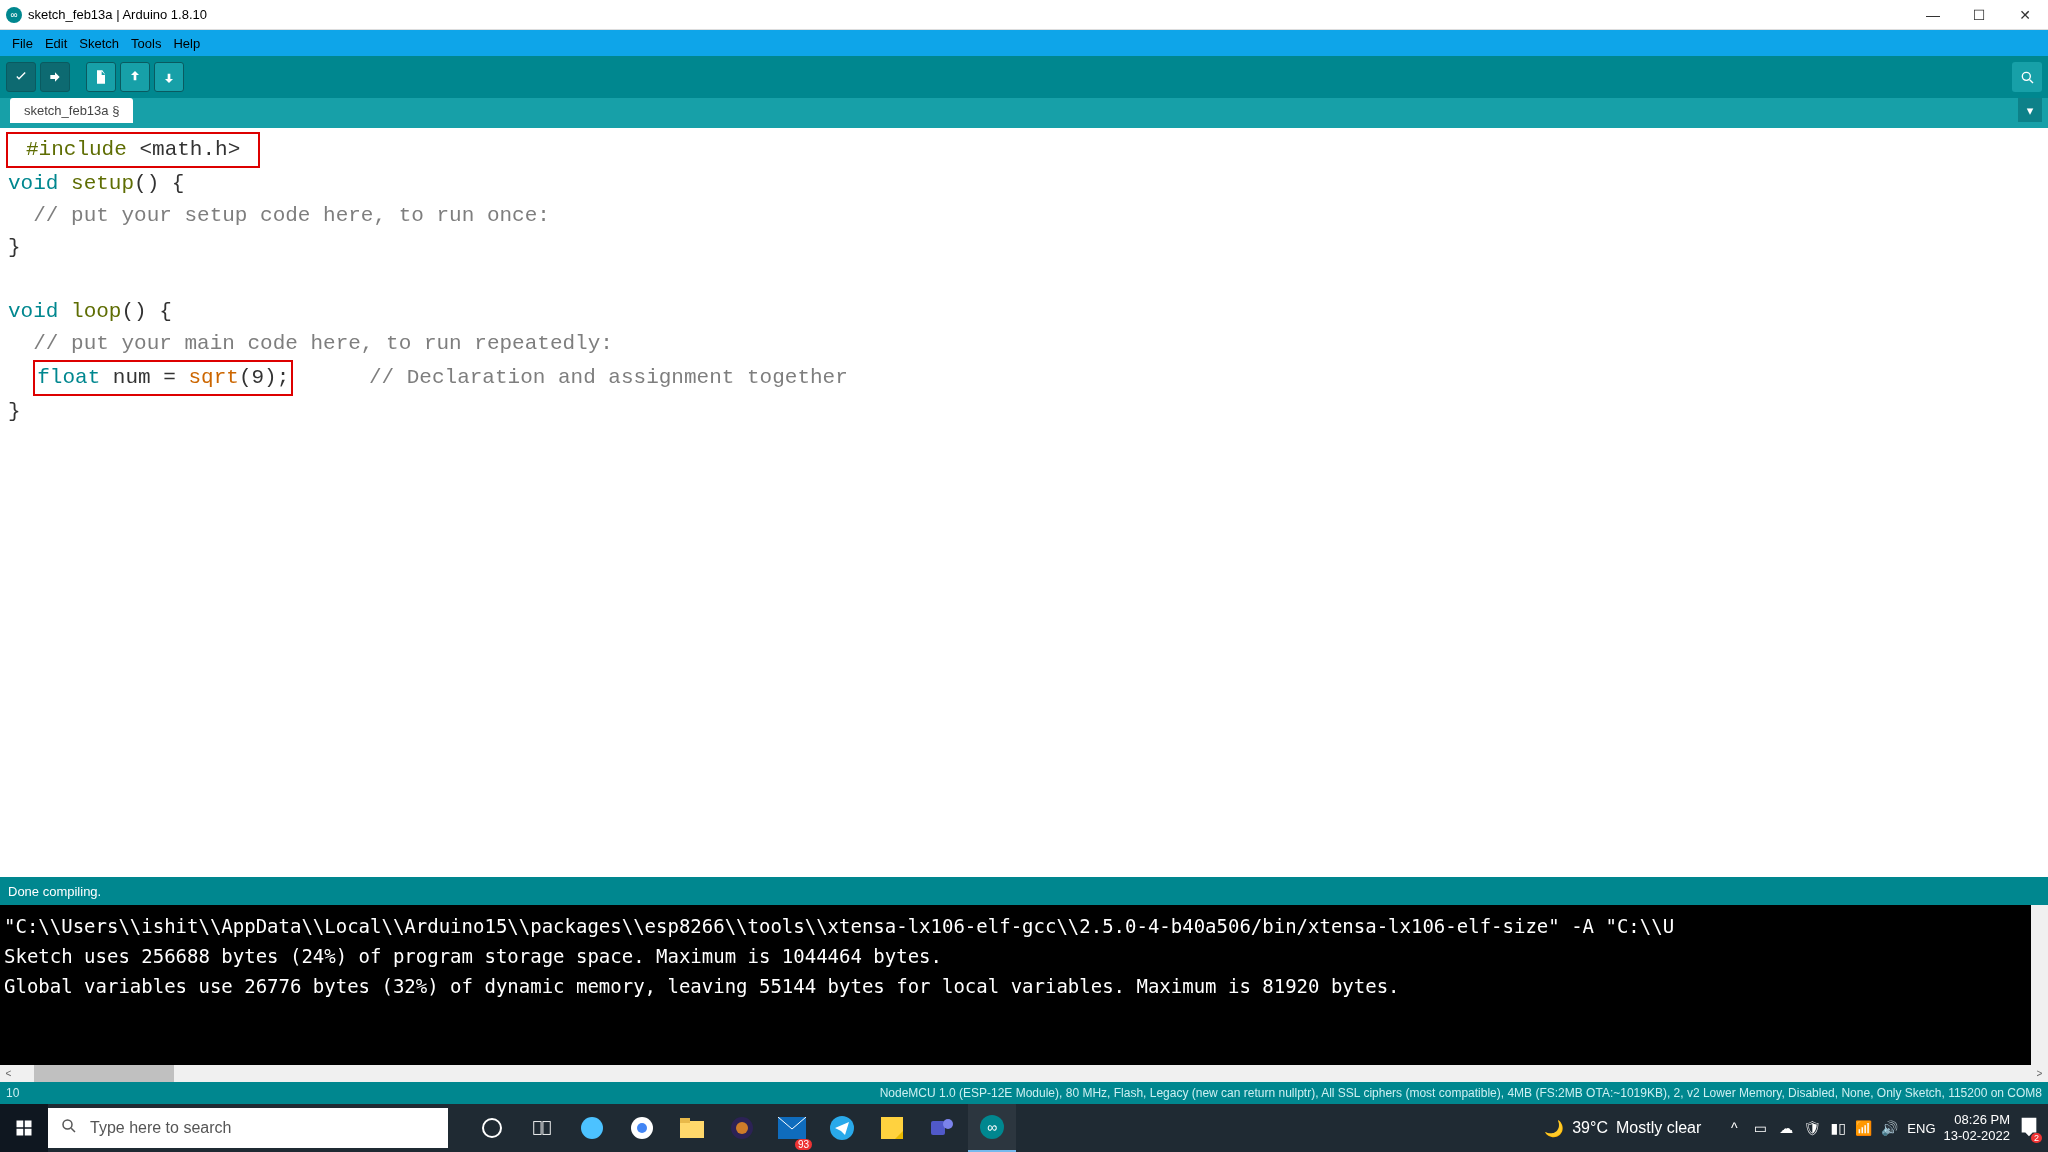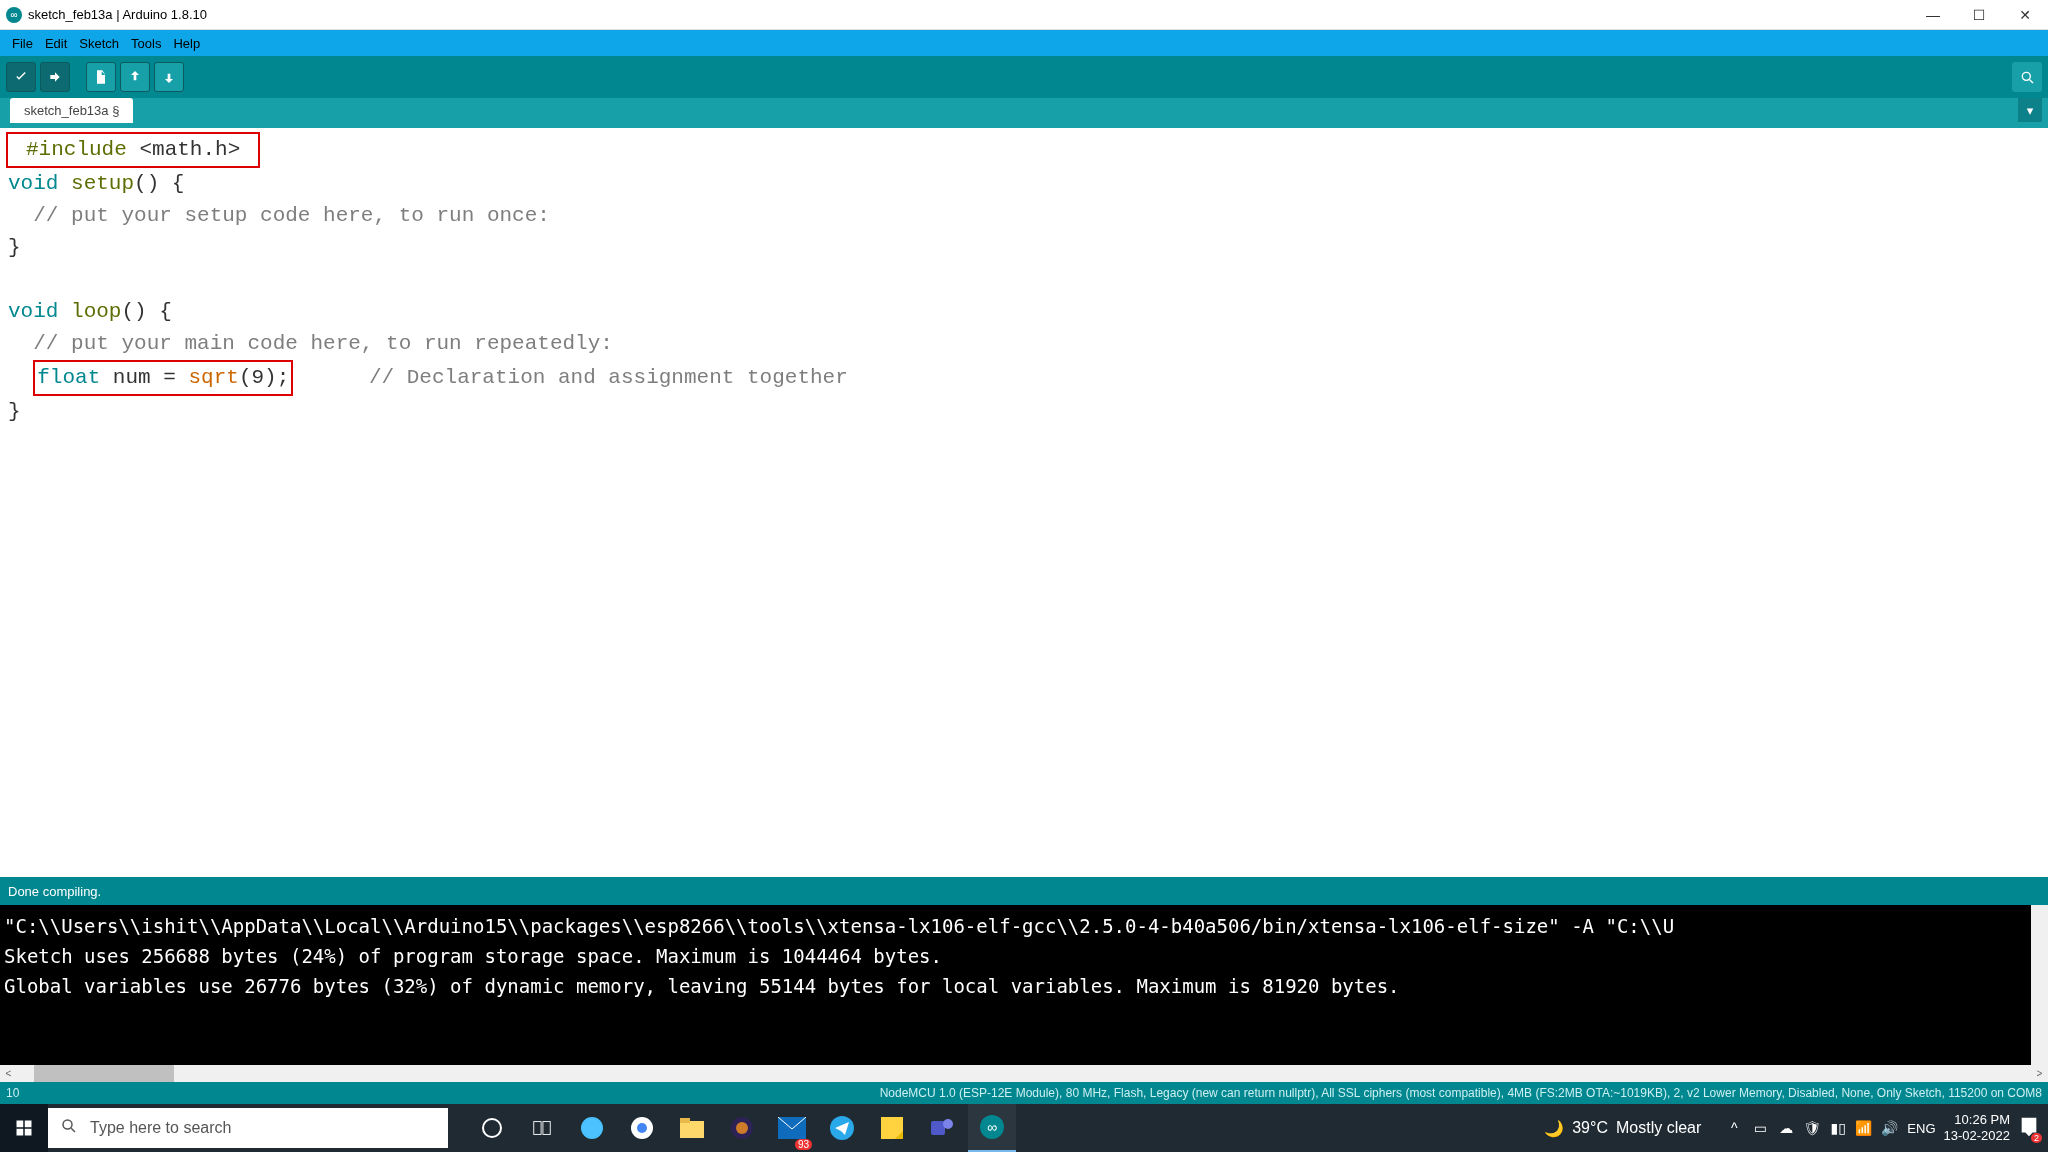--- a/index.html
+++ b/index.html
@@ -390,21 +390,21 @@
     </div>
     <span class="tray-ic">^</span>
     <span class="tray-ic">▭</span>
     <span class="tray-ic">☁</span>
     <span class="tray-ic">🛡</span>
     <span class="tray-ic">▮▯</span>
     <span class="tray-ic">📶</span>
     <span class="tray-ic">🔊</span>
     <span>ENG</span>
     <div class="time">
-      <div>10:26 PM</div>
+      <div>08:26 PM</div>
       <div>13-02-2022</div>
     </div>
     <div style="position:relative">
       <svg width="22" height="22" viewBox="0 0 24 24">
           <path fill="#fff" d="M20 2H4v16h4l4 4 4-4h4z"></path>
         </svg>
       <span style="position:absolute;bottom:-2px;right:-2px;background:#e33;color:#fff;font-size:9px;padding:0 3px;border-radius:6px">2</span>
     </div>
   </div>
 </div>

